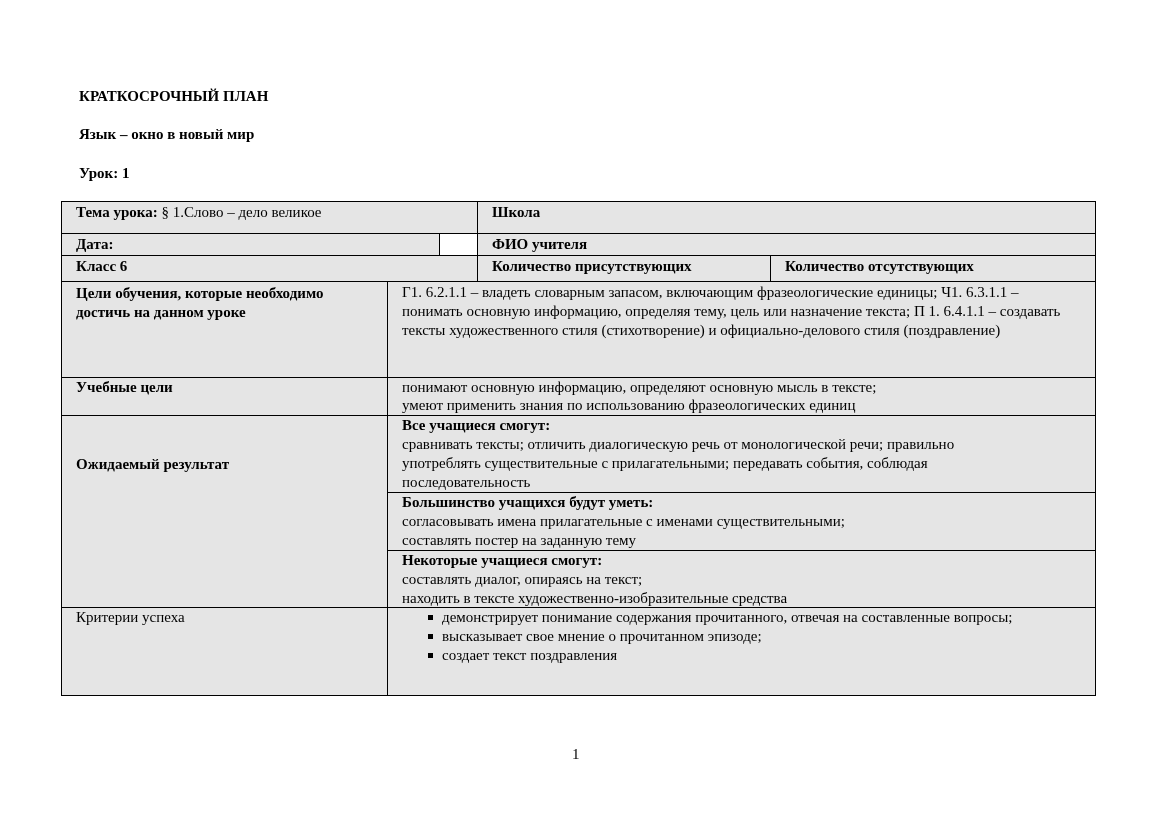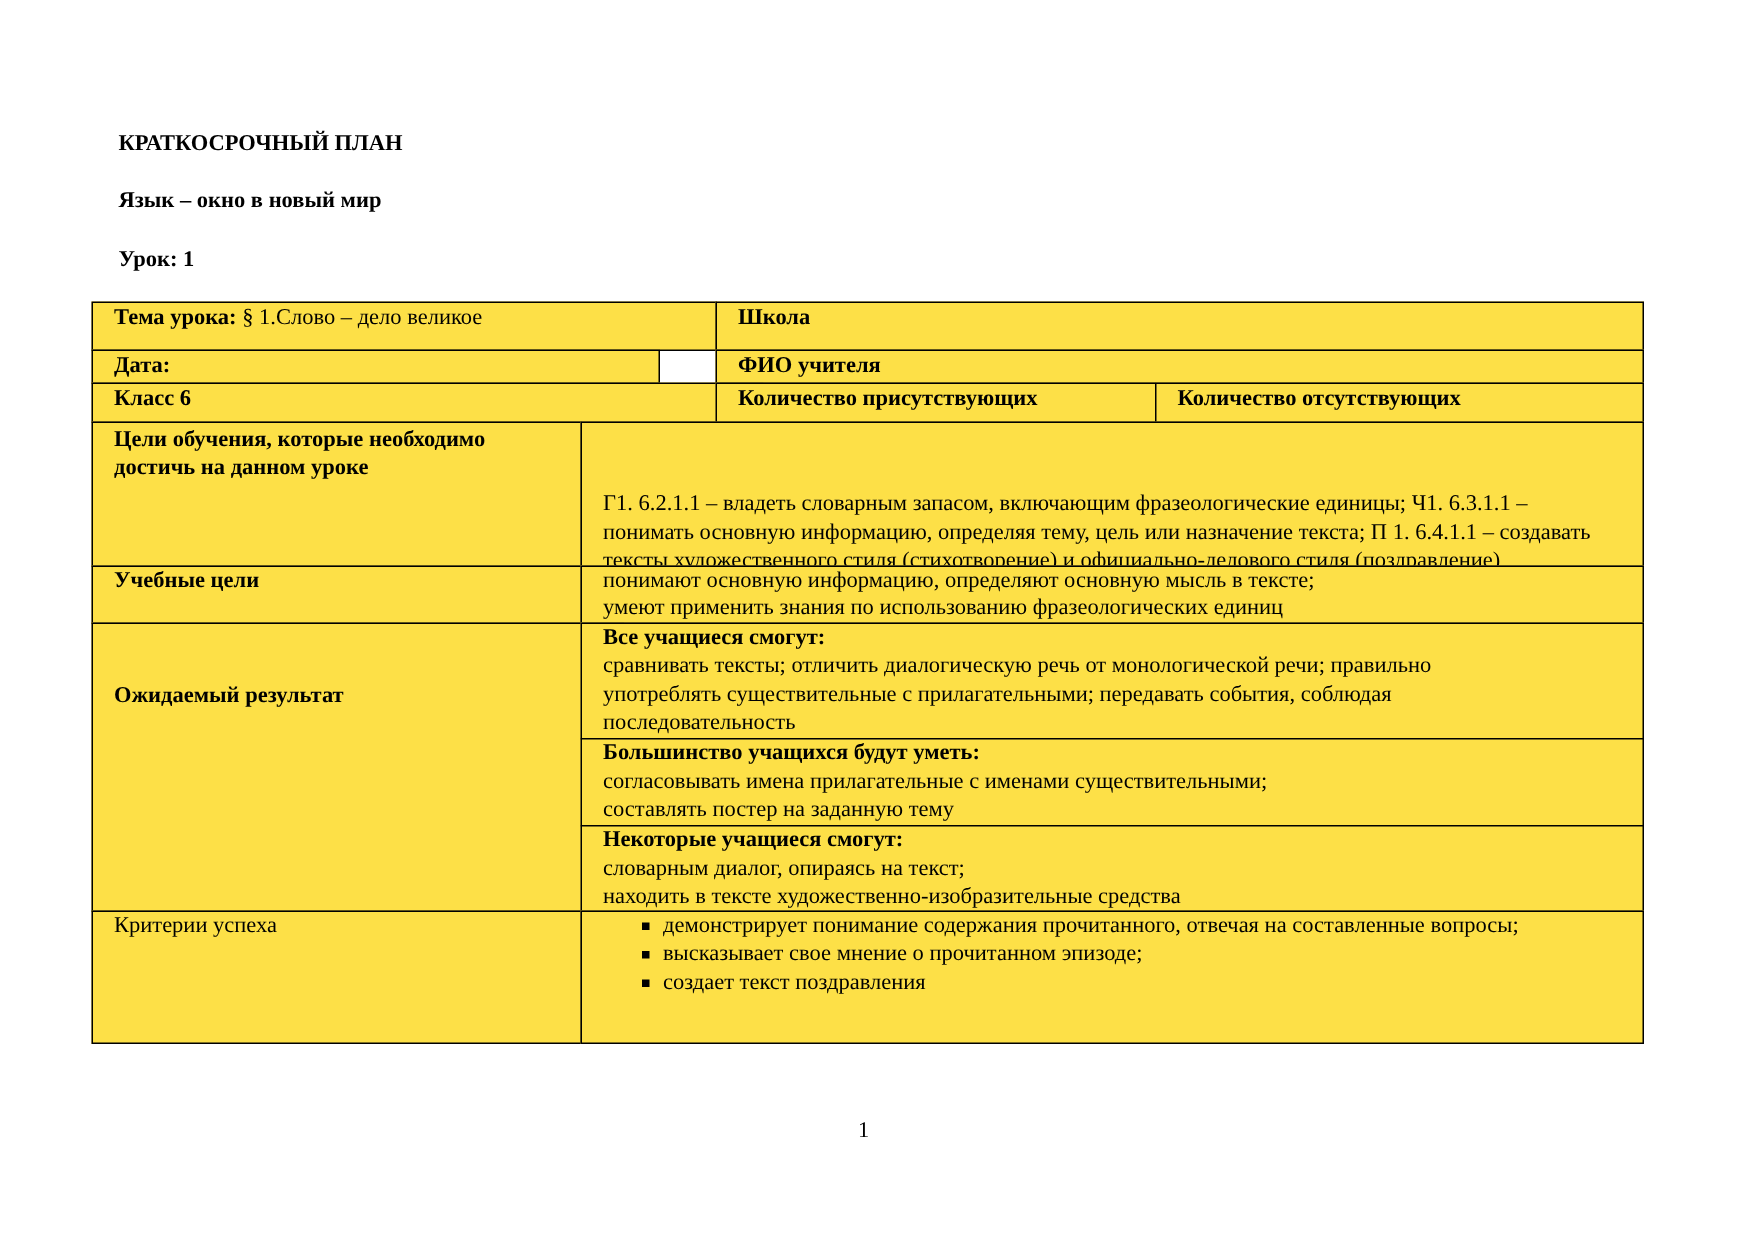--- a/index.html
+++ b/index.html
@@ -6,21 +6,21 @@
   body {
     width: 1170px; height: 827px; position: relative; overflow: hidden;
     font-family: "Liberation Serif", "DejaVu Serif", serif;
     color: #000; font-size: 15px;
   }
   .heading { position: absolute; left: 79px; font-weight: bold; font-size: 15px; line-height: 18px; }
   #h1 { top: 87px; }
   #h2 { top: 125px; }
   #h3 { top: 164px; }
 
-  .cell { position: absolute; box-sizing: border-box; border: 1px solid #000; background: #fde047; }
+  .cell { position: absolute; box-sizing: border-box; border: 1px solid #000; background: #e5e5e5; }
   .cell .txt { position: absolute; left: 14px; right: 8px; line-height: 19px; }
   .b { font-weight: bold; }
 
   ul.crit { margin: 0; padding: 0; list-style: none; }
   ul.crit li { position: relative; padding-left: 40px; line-height: 19px; }
   ul.crit li .bullet {
     position: absolute; left: 26px; top: 7px; width: 5px; height: 5px; background: #000;
   }
   #page-num { position: absolute; left: 572px; top: 746px; font-size: 15px; }
 </style>
@@ -56,21 +56,21 @@
     <div class="txt b" style="top:1px;">Количество присутствующих</div>
   </div>
   <div class="cell" style="left:770px;top:255px;width:326px;height:27px;">
     <div class="txt b" style="top:1px;">Количество отсутствующих</div>
   </div>
 
   <div class="cell" style="left:61px;top:281px;width:327px;height:97px;">
     <div class="txt b" style="top:2px;right:60px;">Цели обучения, которые необходимо достичь на данном уроке</div>
   </div>
   <div class="cell" style="left:387px;top:281px;width:709px;height:97px;">
-    <div class="txt" style="top:1px;right:14px;margin-top:44px;"> Г1. 6.2.1.1 – владеть словарным запасом, включающим фразеологические  единицы; Ч1. 6.3.1.1 – понимать основную  информацию, определяя тему,  цель  или  назначение текста; П 1. 6.4.1.1 – создавать тексты художественного стиля (стихотворение) и официально-делового стиля (поздравление)</div>
+    <div class="txt" style="top:1px;right:14px;"> Г1. 6.2.1.1 – владеть словарным запасом, включающим фразеологические  единицы; Ч1. 6.3.1.1 – понимать основную  информацию, определяя тему,  цель  или  назначение текста; П 1. 6.4.1.1 – создавать тексты художественного стиля (стихотворение) и официально-делового стиля (поздравление)</div>
   </div>
 
   <div class="cell" style="left:61px;top:377px;width:327px;height:39px;">
     <div class="txt b" style="top:0px;">Учебные цели</div>
   </div>
   <div class="cell" style="left:387px;top:377px;width:709px;height:39px;">
     <div class="txt" style="top:0px;line-height:18px;">
       <div>понимают основную информацию, определяют основную мысль в тексте;</div>
       <div>умеют применить знания по использованию фразеологических единиц</div>
     </div>
@@ -88,21 +88,21 @@
   <div class="cell" style="left:387px;top:492px;width:709px;height:59px;">
     <div class="txt" style="top:0px;">
       <div class="b">Большинство учащихся будут уметь:</div>
       <div>согласовывать имена прилагательные с именами существительными;</div>
       <div>составлять постер на заданную тему</div>
     </div>
   </div>
   <div class="cell" style="left:387px;top:550px;width:709px;height:58px;">
     <div class="txt" style="top:0px;">
       <div class="b">Некоторые учащиеся смогут:</div>
-      <div>словарным диалог, опираясь на текст;</div>
+      <div>составлять диалог, опираясь на текст;</div>
       <div>находить в тексте художественно-изобразительные средства</div>
     </div>
   </div>
 
   <div class="cell" style="left:61px;top:607px;width:327px;height:89px;padding-left:40px;">
     <div class="txt" style="top:0px;">Критерии успеха</div>
   </div>
   <div class="cell" style="left:387px;top:607px;width:709px;height:89px;">
     <div class="txt" style="top:0px;right:4px;">
       <ul class="crit">

